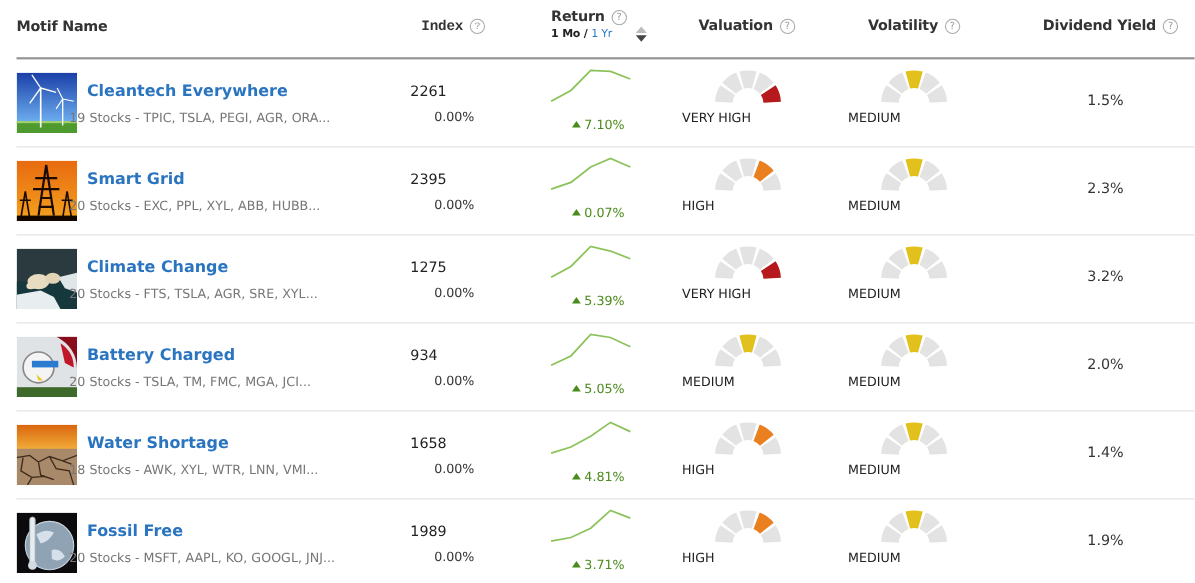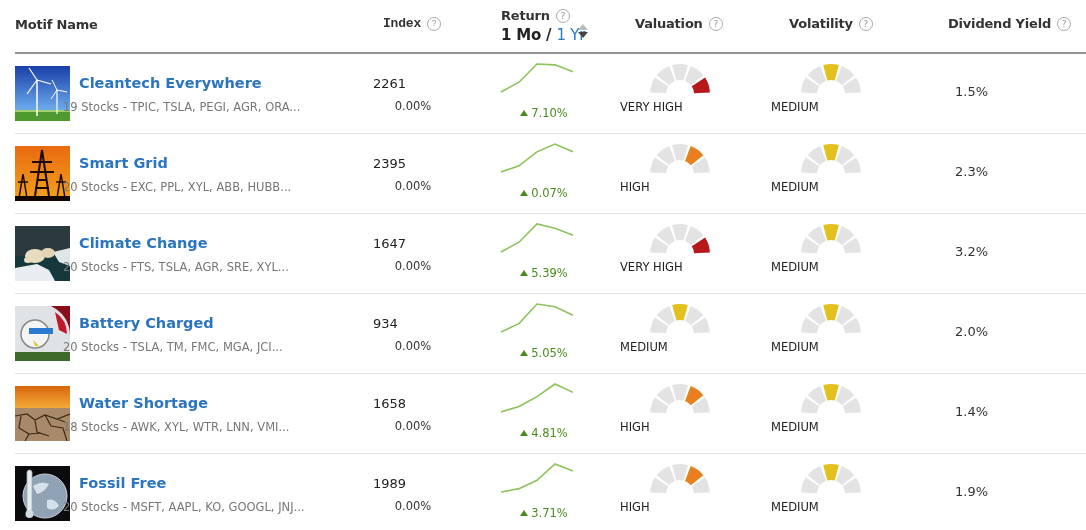--- a/index.html
+++ b/index.html
@@ -1,38 +1,38 @@
 <!DOCTYPE html>
 <html><head>
 <meta charset="utf-8">
 <style>
   html, body { margin: 0; padding: 0; background: #ffffff; }
   body { width: 1086px; height: 530px; overflow: hidden; font-family: "DejaVu Sans", "Liberation Sans", sans-serif; color: #333; }
   .table { position: absolute; left: 15px; top: 0; width: 1071px; }
   .header { position: relative; height: 52px; border-bottom: 2px solid #959595; }
   .hcell { position: absolute; font-size: 13px; font-weight: bold; color: #333; white-space: nowrap; letter-spacing: -0.2px; }
   .help { display: inline-block; width: 12px; height: 12px; border: 1px solid #aaa; border-radius: 50%; color: #999; font-size: 9px; font-weight: normal; text-align: center; line-height: 12px; margin-left: 6px; vertical-align: 1px; }
-  .sub { font-size: 15px; font-weight: bold; color: #222; }
+  .sub { font-size: 10px; font-weight: bold; color: #222; }
   .sub .active { color: #2a7ac5; font-weight: normal; }
   .sort { position: absolute; left: 77px; top: 16px; width: 10px; height: 18px; }
   .sort .up { position:absolute; left:0; top:0; width:0; height:0; border-left:5px solid transparent; border-right:5px solid transparent; border-bottom:6px solid #bbb; }
   .sort .dn { position:absolute; left:0; top:8px; width:0; height:0; border-left:5px solid transparent; border-right:5px solid transparent; border-top:6px solid #444; }
   .row { position: relative; height: 79px; border-bottom: 1px solid #e2e2e2; padding-left: 36px; }
   .row:last-child { border-bottom: none; }
   .thumb { position: absolute; left: 0; top: 12px; width: 55px; height: 55px; overflow: hidden; }
   .name { position: absolute; left: 64px; top: 21px; font-size: 14.5px; font-weight: bold; color: #2a74c0; cursor: pointer; white-space: nowrap; }
   .stocks { position: absolute; left: 48px; top: 46px; font-size: 11.5px; color: #777; white-space: nowrap; }
   .idx { position: absolute; left: 358px; width: 80px; top: 22px; font-size: 13px; color: #222; }
   .idxchg { position: absolute; left: 358px; width: 80px; text-align: center; top: 45px; font-size: 11.5px; color: #333; }
   .spark { position: absolute; left: 484px; top: 8px; width: 76px; height: 32px; }
   .ret { position: absolute; left: 484px; width: 90px; text-align: center; top: 52px; font-size: 11.5px; color: #4a8a1a; }
   .ret .tri { display:inline-block; width:0; height:0; border-left:4px solid transparent; border-right:4px solid transparent; border-bottom:6px solid #4a8a1a; margin-right:3px; vertical-align: 1px; }
   .gauge { position: absolute; top: 9px; width: 62px; height: 32px; }
   .glabel { position: absolute; top: 46px; width: 120px; font-size: 11.5px; color: #222; }
-  .dy { position: absolute; left: 940px; width: 100px; top: 30px; font-size: 13px; color: #333; }
+  .dy { position: absolute; left: 940px; width: 100px; text-align: center; top: 30px; font-size: 13px; color: #333; }
 </style>
 </head>
 <body>
 
 <div class="table">
   <div class="header">
     <div class="hcell" style="left:0; top:17px;">
       <span>Motif Name</span>
     </div>
     <div class="hcell" style="left:368px; top:16px;font-family:Liberation Mono, monospace;">
@@ -150,21 +150,21 @@
             <rect width="55" height="55" fill="#2a3a3e"></rect>
             <rect y="30" width="55" height="25" fill="#16383d"></rect>
             <path d="M0 42 L22 38 L34 44 L40 55 L0 55 Z" fill="#e8eef0"></path>
             <path d="M38 26 L55 22 L55 40 L44 36 Z" fill="#dfe6e8"></path>
             <ellipse cx="20" cy="30" rx="10" ry="7" fill="#e8dcc0"></ellipse>
             <ellipse cx="13" cy="34" rx="4" ry="3" fill="#e8dcc0"></ellipse>
             <ellipse cx="33" cy="27" rx="7" ry="5" fill="#e1d3b4"></ellipse>
           </svg></div>
     <div class="name">Climate Change</div>
     <div class="stocks">20 Stocks - FTS, TSLA, AGR, SRE, XYL...</div>
-    <div class="idx">1647</div>
+    <div class="idx">1275</div>
     <div class="idxchg">0.00%</div>
     <svg class="spark" viewBox="0 0 76 32">
           <polyline points="2,30 20,20.200000000000003 38,2 56,6.199999999999999 74,13.2" fill="none" stroke="#8cc25a" stroke-width="1.6"></polyline>
         </svg>
     <div class="ret"><span class="tri"></span><span>5.39%</span></div>
     <svg class="gauge" style="left:634px;" viewBox="-31 -31 62 32">
           <path d="M-29.962507811848987,-1.4993750781203483 A30,30 0 0 1 -25.121488572451963,-16.398500294361234 L-11.723361333810915,-7.652633470701909 A14,14 0 0 0 -13.982503645529528,-0.6997083697894959 Z" fill="#e3e3e3"></path>
           <path d="M-23.358867455303937,-18.82454013264448 A30,30 0 0 1 -10.68491454637037,-28.03270591892197 L-4.98629345497284,-13.081929428830254 A14,14 0 0 0 -10.90080481247517,-8.78478539523409 Z" fill="#e3e3e3"></path>
           <path d="M-7.83293366953654,-28.959370679084874 A30,30 0 0 1 7.832933669536543,-28.959370679084874 L3.6553690457837202,-13.514372983572942 A14,14 0 0 0 -3.6553690457837185,-13.514372983572942 Z" fill="#e3e3e3"></path>
           <path d="M10.684914546370374,-28.03270591892197 A30,30 0 0 1 23.358867455303933,-18.824540132644483 L10.900804812475169,-8.784785395234092 A14,14 0 0 0 4.986293454972841,-13.081929428830254 Z" fill="#e3e3e3"></path>

